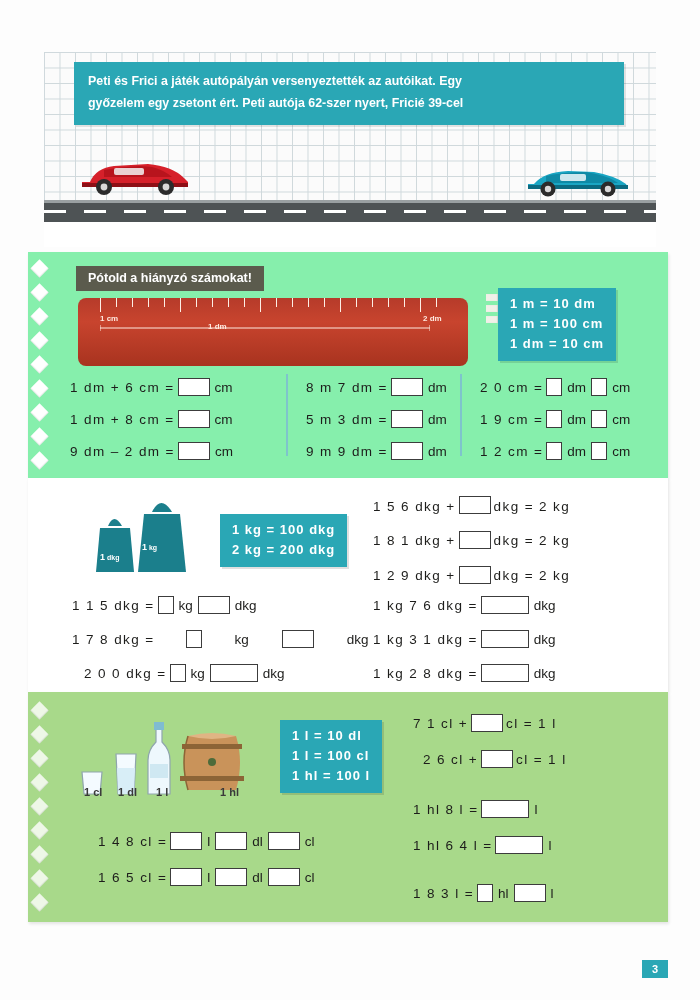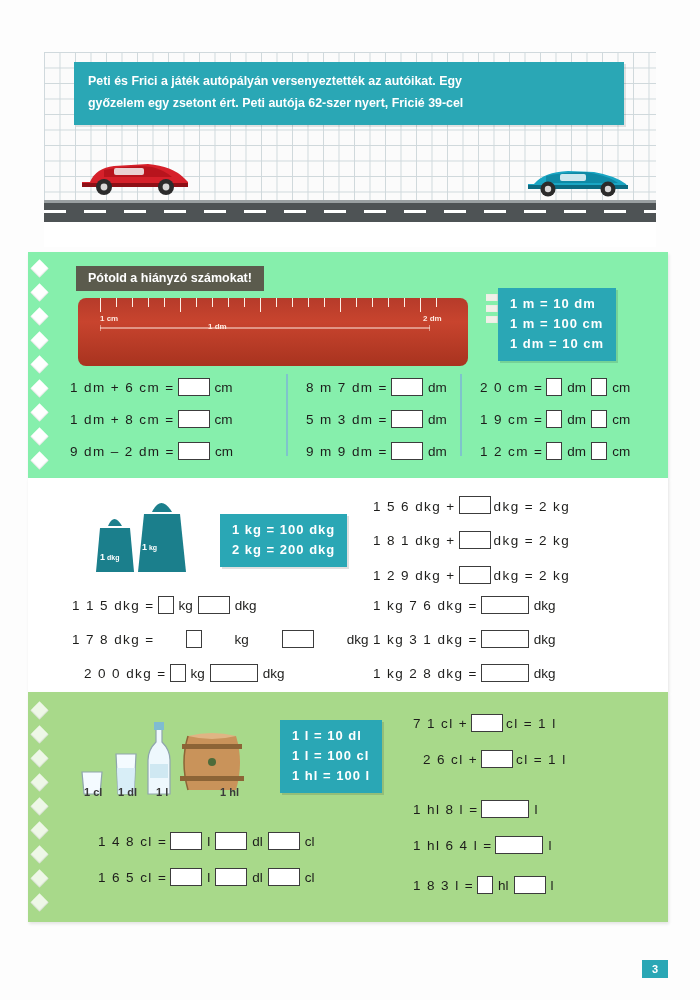--- a/index.html
+++ b/index.html
@@ -477,21 +477,21 @@
     <div class="ex" style="left:385px; top:108px;">
       <span>1 hl 8 l =</span>
       <span class="bx w3"></span>
       <span class="unit">l</span>
     </div>
     <div class="ex" style="left:385px; top:144px;">
       <span>1 hl 6 4 l =</span>
       <span class="bx w3"></span>
       <span class="unit">l</span>
     </div>
-    <div class="ex" style="left:385px; top:184px;">
+    <div class="ex" style="left:385px; top:192px;">
       <span>1 8 3 l =</span>
       <span class="bx w1"></span>
       <span class="unit">hl</span>
       <span class="bx w2"></span>
       <span class="unit">l</span>
     </div>
 
     <div class="ex" style="left:70px; top:140px;">
       <span>1 4 8 cl =</span>
       <span class="bx w2"></span>

